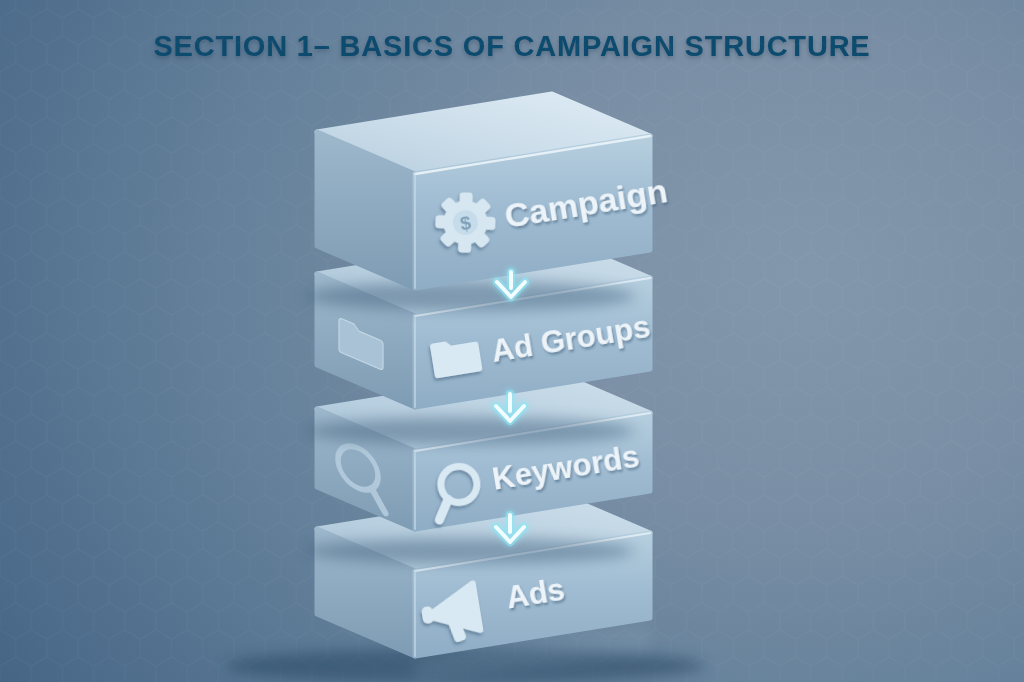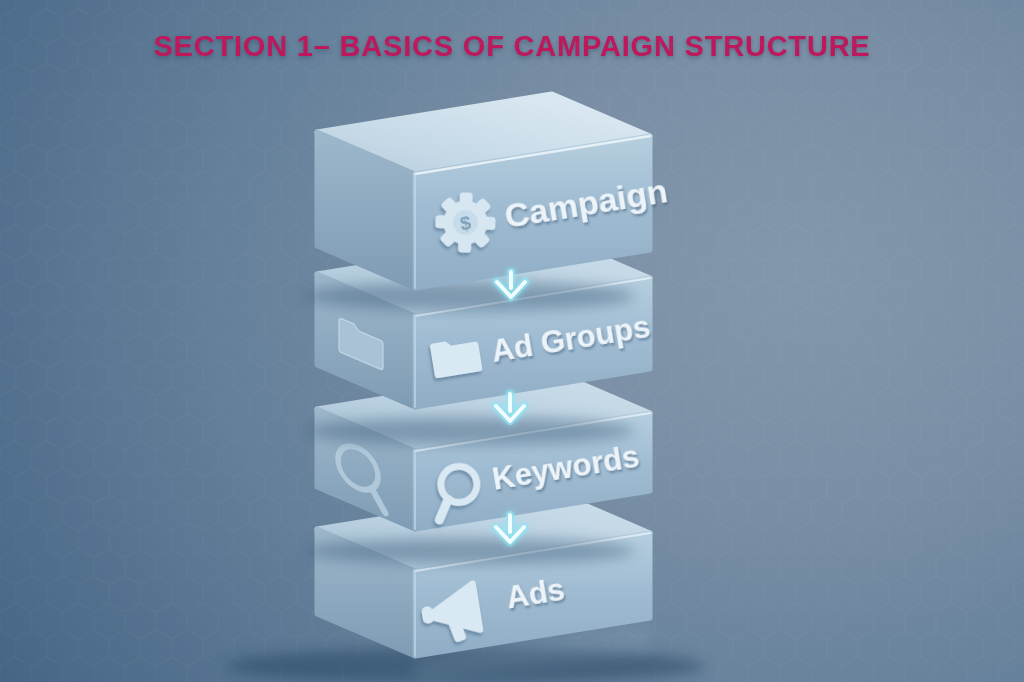--- a/index.html
+++ b/index.html
@@ -7,21 +7,21 @@
     width: 1024px; height: 682px; overflow: hidden;
     font-family: "Liberation Sans", sans-serif;
     background: radial-gradient(115% 135% at 78% 40%,
       #8397ac 0%, #7a8fa5 25%, #64809a 50%, #4c6b8a 75%, #3a5a7c 92%, #30506e 100%);
   }
   .stage { position: relative; width: 1024px; height: 682px; }
   .title {
     position: absolute; top: 30px; left: 0; width: 100%;
     text-align: center; margin: 0;
     font-size: 29px; font-weight: 700; letter-spacing: 0.8px;
-    color: #be185d;
+    color: #0c4a6e;
     text-shadow: 0 2px 4px rgba(30,50,70,0.35);
   }
   svg.diagram { position: absolute; left: 0; top: 0; }
   svg.diagram text.block-label {
     font-family: "Liberation Sans", sans-serif;
     font-weight: 700; fill: #ecf4fa;
   }
   svg.diagram text.glyph {
     font-family: "Liberation Sans", sans-serif;
     font-weight: 700; fill: #7e9fb8;

